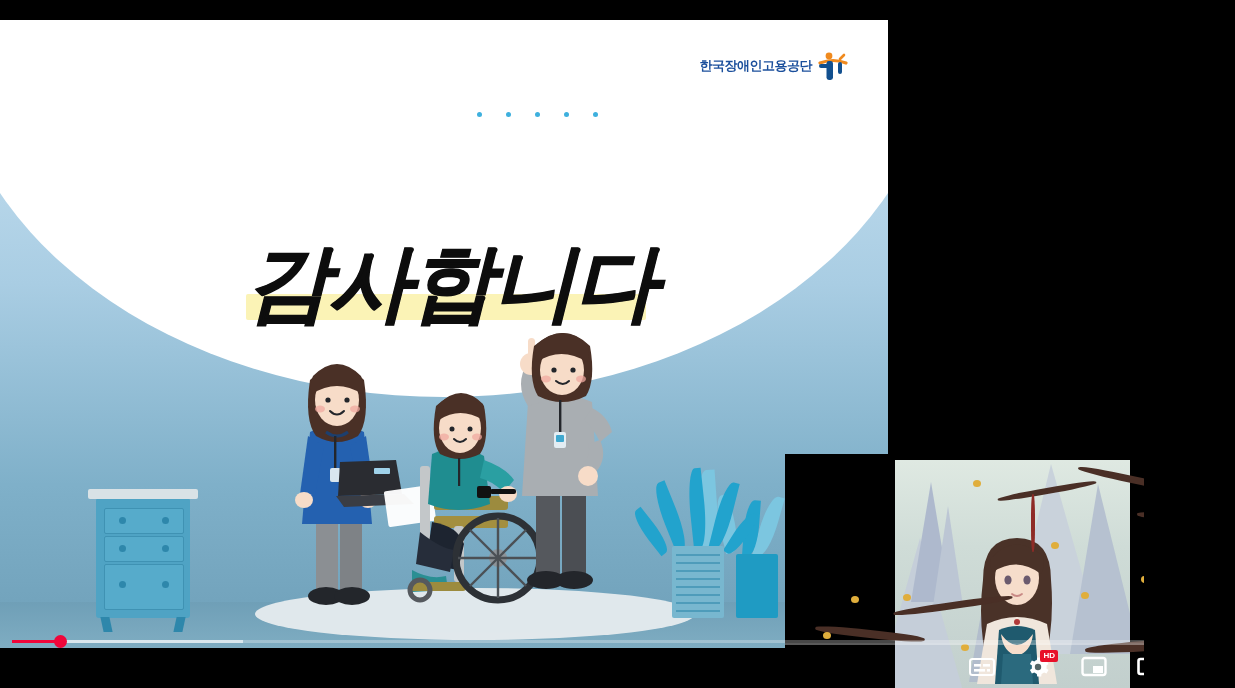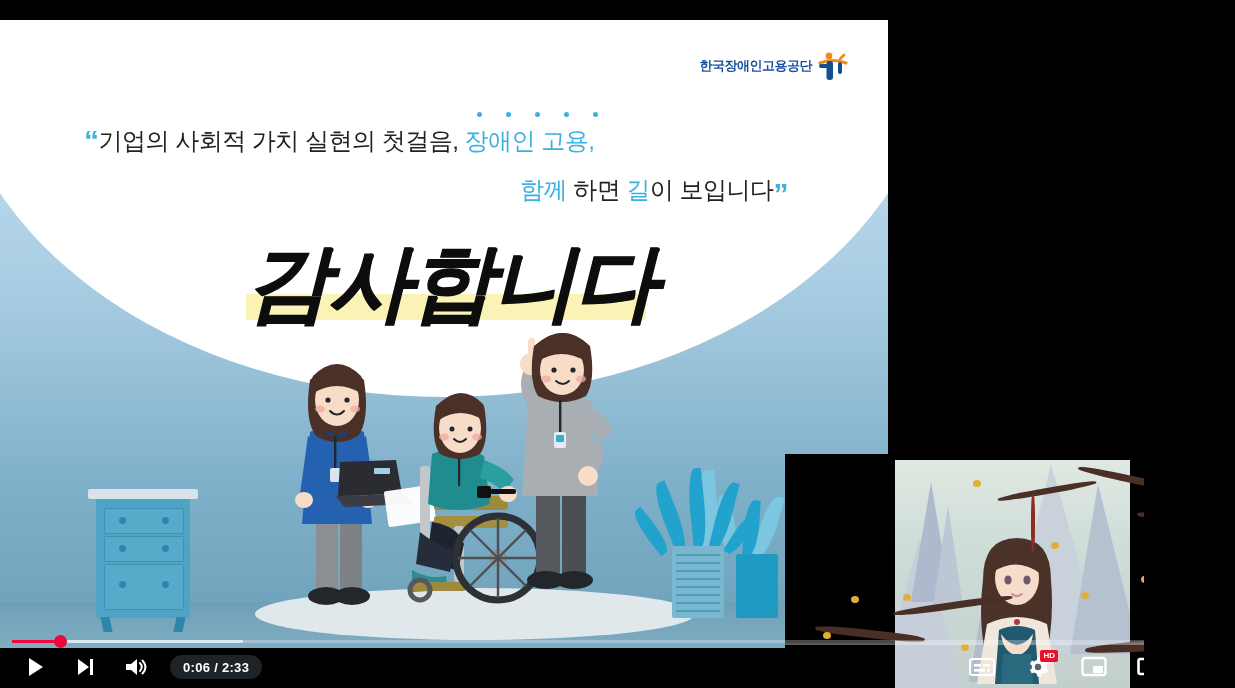--- a/index.html
+++ b/index.html
@@ -115,24 +115,20 @@
       </div>
 
       <div class="dotrow">
         <i></i>
           <i></i>
           <i></i>
           <i></i>
           <i></i>
       </div>
 
-      <div class="tagline">
-        <div class="tag-line1"><span class="qmark">“</span><span>기업의 사회적 가치 실현의 첫걸음, </span><span class="blue">장애인 고용,</span></div>
-        <div class="tag-line2"><span class="blue">함께</span><span> 하면 </span><span class="blue">길</span><span>이 보입니다</span><span class="qmark close">”</span></div>
-      </div>
 
       <div class="headline-wrap">
         <div class="headline-hl"></div>
         <div class="headline">감사합니다</div>
       </div>
 
       <div class="floor"></div>
       <div class="rug"></div>
 
       <div class="cabinet">
@@ -339,41 +335,20 @@
 
   <div class="controls">
 
     <div class="progress">
       <div class="prog-track"></div>
       <div class="prog-buffer"></div>
       <div class="prog-played"></div>
       <div class="scrubber"></div>
     </div>
 
-    <div class="ctl-left">
-      <div class="btn" title="Play">
-        <svg width="22" height="22" viewBox="0 0 22 22">
-            <path d="M5 2 L19 11 L5 20 Z" fill="#fff"></path>
-          </svg>
-      </div>
-      <div class="btn" title="Next">
-        <svg width="22" height="22" viewBox="0 0 22 22">
-            <path d="M4 3 L15 11 L4 19 Z" fill="#fff"></path>
-            <rect x="16" y="3" width="3" height="16" fill="#fff"></rect>
-          </svg>
-      </div>
-      <div class="btn" title="Volume">
-        <svg width="24" height="22" viewBox="0 0 24 22">
-          <path d="M3 8 L8 8 L14 3 L14 19 L8 14 L3 14 Z" fill="#fff"></path>
-          <path d="M17 7 q3.5 4 0 8" stroke="#fff" stroke-width="2" fill="none" stroke-linecap="round"></path>
-          <path d="M19.5 4.5 q6 6.5 0 13" stroke="#fff" stroke-width="2" fill="none" stroke-linecap="round"></path>
-        </svg>
-      </div>
-      <div class="time-pill">0:06 / 2:33</div>
-    </div>
 
     <div class="ctl-right">
       <div class="btn" title="Subtitles">
         <svg width="26" height="20" viewBox="0 0 26 20">
           <rect x="1" y="2" width="24" height="16" rx="2.5" fill="none" stroke="#fff" stroke-width="2"></rect>
           <rect x="5" y="7" width="7" height="2.6" fill="#fff"></rect>
           <rect x="14" y="7" width="7" height="2.6" fill="#fff"></rect>
           <rect x="5" y="12" width="11" height="2.6" fill="#fff"></rect>
           <rect x="18" y="12" width="3" height="2.6" fill="#fff"></rect>
         </svg>

